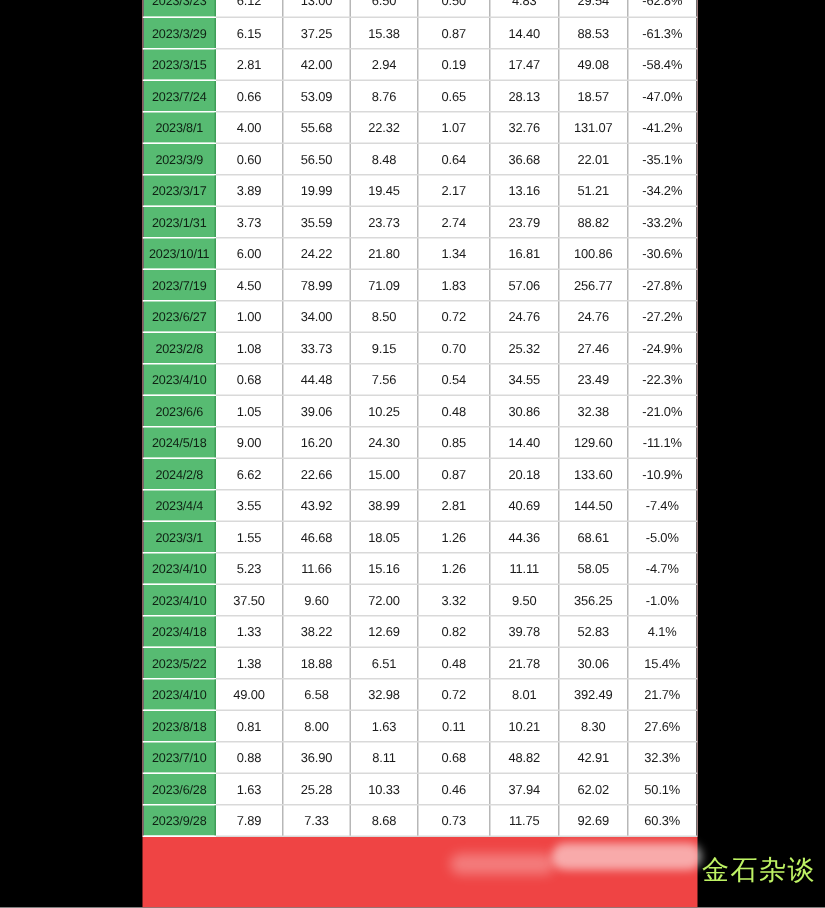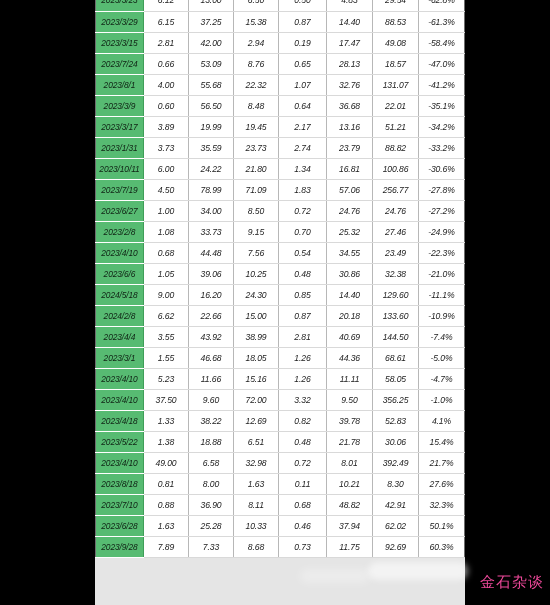--- a/index.html
+++ b/index.html
@@ -14,23 +14,22 @@
     overflow: hidden;
     position: relative;
   }
 
   #table-viewport {
     position: absolute;
     left: 95px;
     top: 0px;
     width: 370px;
     height: 605px;
-    background: #e5e5e5;
+    background: #ef4444;
     overflow: hidden;
-    font-style: italic;
   }
 
   table#data-table {
     border-collapse: collapse;
     table-layout: fixed;
     width: 369px;
     background: #ffffff;
     margin-top: -10px;
   }
 
@@ -74,22 +73,22 @@
   }
   table#data-table tr.data-row td.heavy-left {
     border-left: 1px solid #6d6d6d;
   }
 
   
   #watermark-text {
     position: absolute;
     right: 6px;
     bottom: 13px;
-    font-size: 15px;
-    color: #ec4899;
+    font-size: 18px;
+    color: #bef264;
     font-family: Liberation Serif, serif;
     letter-spacing: 1px;
     z-index: 40;
     pointer-events: none;
   }
   #watermark-ghost {
     position: absolute;
     left: 368px;
     bottom: 25px;
     width: 100px;

